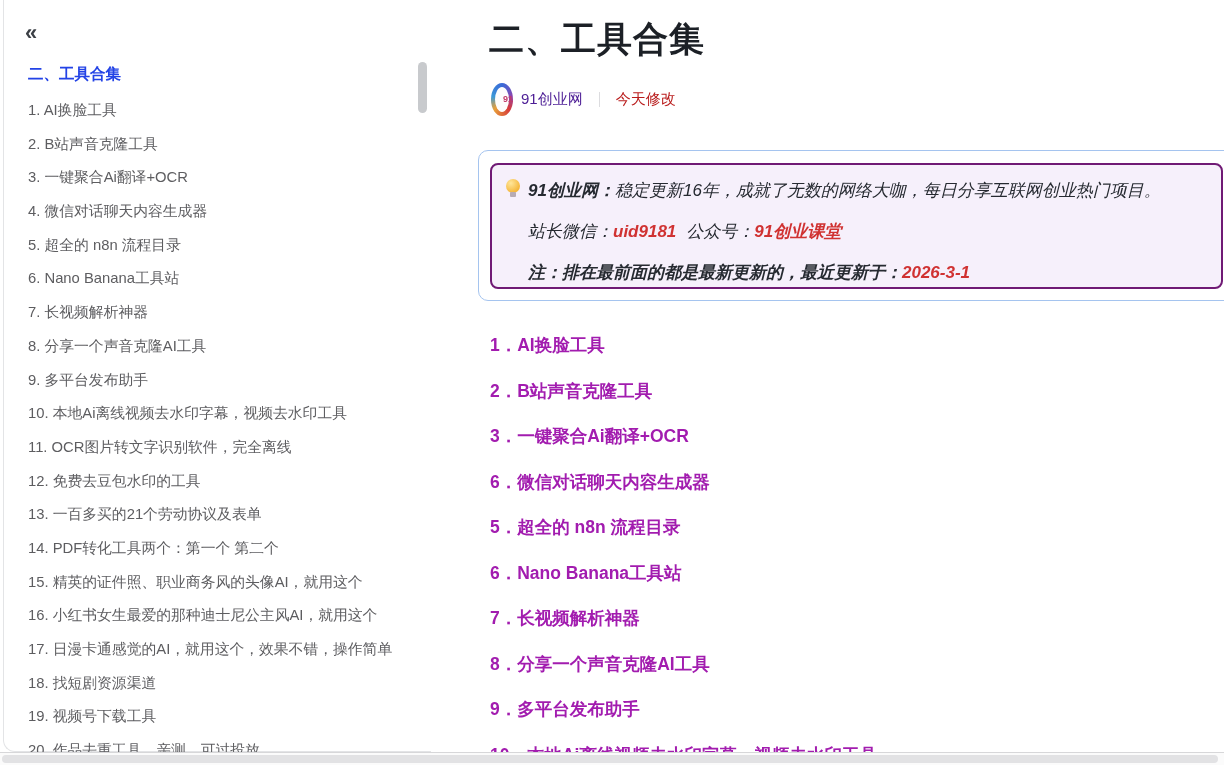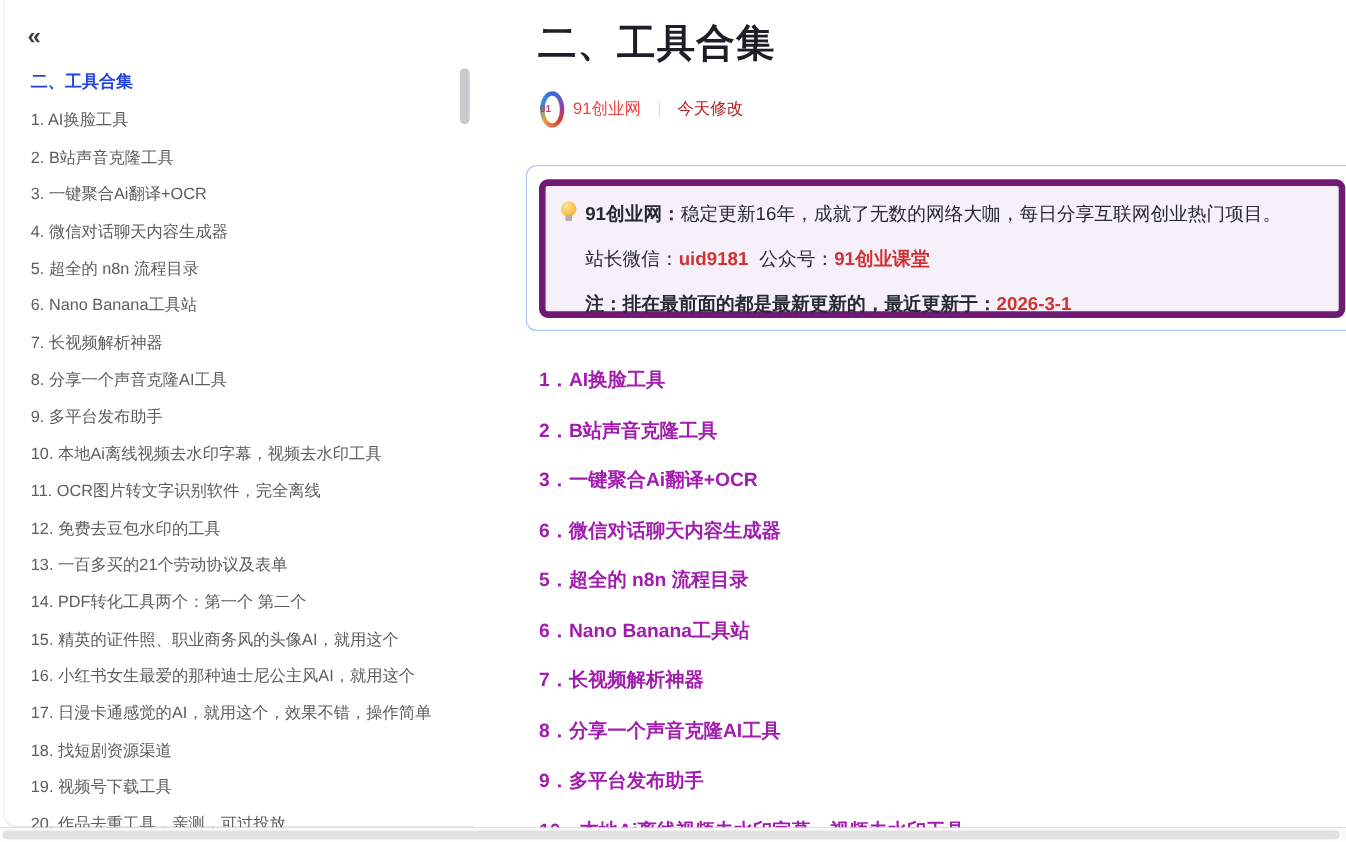--- a/index.html
+++ b/index.html
@@ -37,39 +37,39 @@
 
   
   .main-title {
     position:absolute; left:489px; top:16px; font-size:35px; font-weight:800;
     color:#1c2026; letter-spacing:1px; white-space:nowrap;
   }
   .byline { position:absolute; left:491px; top:87px; height:24px; display:flex; align-items:center; }
   .avatar {
     width:22px; height:33px; border-radius:50%; position:relative; flex:0 0 auto;
     background:conic-gradient(#3a6bd8,#8e44ad,#d63a3a,#e8a03a,#3a9ad8,#3a6bd8);
-    display:flex; align-items:center; justify-content:flex-start;
+    display:flex; align-items:center; justify-content:flex-end;
   }
   .avatar::before {
     content:""; position:absolute; inset:4px; background:#fdfdfd; border-radius:50%;
   }
   .avatar span { position:relative; font-size:9px; font-weight:bold; color:#c03a6a; }
-  .byline .author { margin-left:8px; font-size:15px; color:#ef4444; }
+  .byline .author { margin-left:8px; font-size:15px; color:#4c1d95; }
   .byline .divider { width:1px; height:15px; background:#dcdcdf; margin:0 16px; }
   .byline .modified { font-size:15px; color:#b91c1c; }
 
   
   .callout-outer {
     position:absolute; left:478px; top:150px; width:770px; height:151px;
     border:1px solid #a5c4ef; border-radius:10px; background:#fff;
   }
   .callout-inner {
     position:absolute; left:11px; top:12px; width:733px; height:126px;
-    background:#f6f0fb; border:6px solid #701a75; border-radius:8px;
-    padding:13px 16px 0 13px; font-size:17px; color:#262a31; line-height:26px;
+    background:#f6f0fb; border:2px solid #701a75; border-radius:8px;
+    padding:13px 16px 0 13px; font-size:17px; color:#262a31; line-height:26px;font-style:italic;
   }
   .callout-inner p { margin:0 0 15px 0; white-space:nowrap; }
   .callout-inner p.indent { margin-left:23px; }
   .callout-inner p:last-child { margin-bottom:0; }
   .bulb-icon { display:inline-block; width:16px; height:20px; position:relative; margin-right:7px; vertical-align:-3px; }
   .bulb-icon::before {
     content:""; position:absolute; left:1px; top:0; width:14px; height:14px; border-radius:50%;
     background:radial-gradient(circle at 35% 30%, #ffe69a, #f5b73c 70%);
   }
   .bulb-icon::after {

